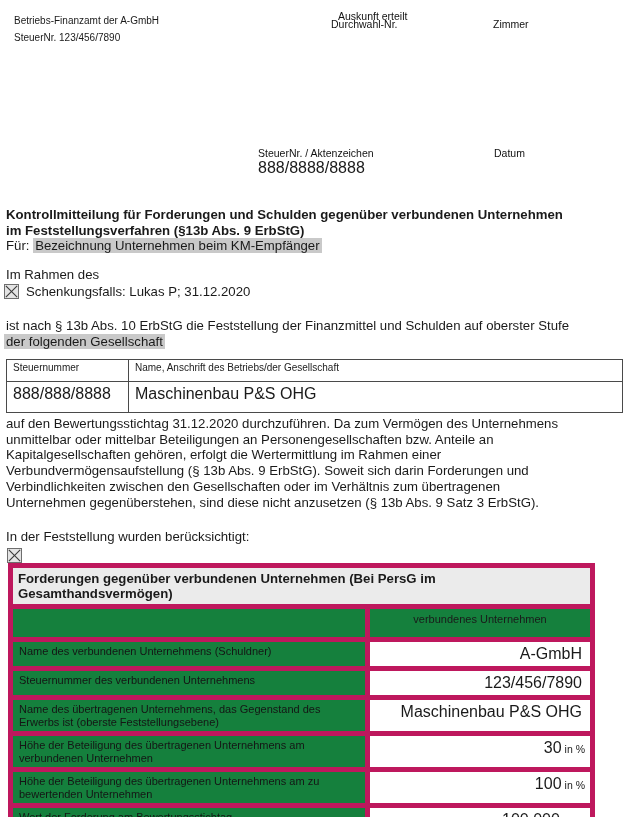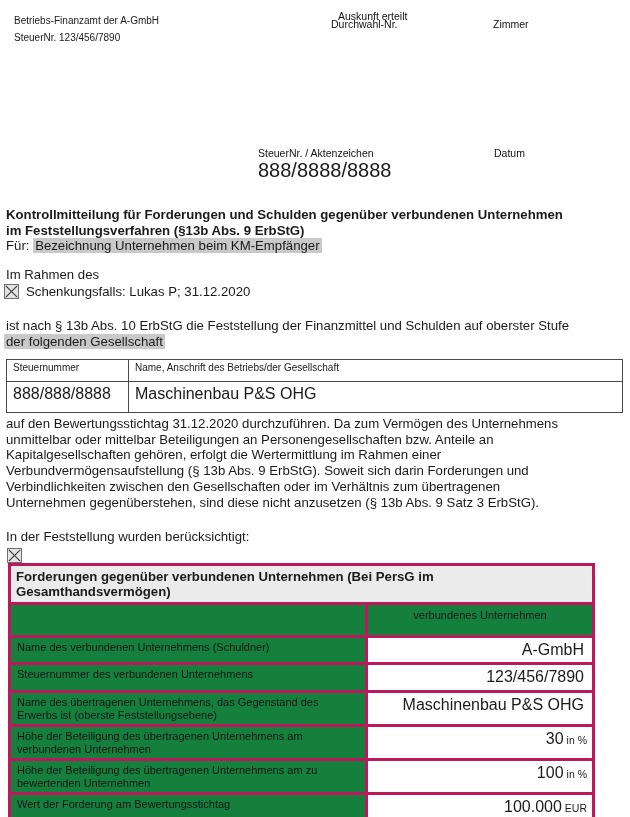--- a/index.html
+++ b/index.html
@@ -6,36 +6,36 @@
   body{
     width:630px;height:817px;background:#ffffff;position:relative;
     font-family:"Liberation Sans","DejaVu Sans",sans-serif;
     color:#1a1a1a;overflow:hidden;
     -webkit-font-smoothing:antialiased;
   }
   .abs{position:absolute;}
   .small-label{font-size:10.5px;color:#111;}
   .body-text{font-size:13.2px;line-height:15.7px;}
   .bold{font-weight:bold;}
-  .form-value{font-size:20px;}
+  .form-value{font-size:16px;}
   .hl{background:#c9c9c9;padding:0 2px;}
   
   .cbx{width:15px;height:15px;display:inline-block;vertical-align:-3px;
        background:#e4e4e4;border:1px solid #6e6e6e;position:relative;box-sizing:border-box;}
   .cbx svg{position:absolute;left:0;top:0;width:100%;height:100%;}
   .cbx-row{display:flex;align-items:flex-start;gap:7px;}
   
   table{border-collapse:collapse;table-layout:fixed;padding-left:40px;}
   .company-table{width:617px;border:1.5px solid #3c3c3c;}
   .company-table td{border:1px solid #4a4a4a;vertical-align:top;padding:2px 6px;}
   .company-table .hdr td{font-size:10px;color:#222;height:17px;}
   .company-table .val td{font-size:16px;height:25px;padding-top:3px;}
   
   .claims-table{width:587px;border:1.5px solid #2e2e2e;}
-  .claims-table td{border:3px solid #be185d;vertical-align:top;box-sizing:border-box;}
+  .claims-table td{border:5px solid #be185d;vertical-align:top;box-sizing:border-box;}
   .claims-table .title-cell{background:#ebebeb;font-size:13.2px;font-weight:bold;
        padding:3px 5px;height:20px;}
   .claims-table .shade{background:#15803d;}
   .claims-table .colhead-cell{font-size:11px;text-align:center;padding:4px 4px;height:32px;}
   .claims-table .label-cell{font-size:11px;padding:3px 6px;line-height:12.5px;color:#151515;}
   .claims-table .value-cell{text-align:right;padding:3px 5px 3px 4px;white-space:nowrap;}
   .claims-table .value-cell .v{font-size:16px;}
   .claims-table .value-cell .u{font-size:10.5px;margin-left:3px;}
   .r20{height:20px;} .r33{height:33px;} .r27{height:27px;} .r28{height:28px;} .r30{height:30px;} .r26{height:26px;}
 </style>

